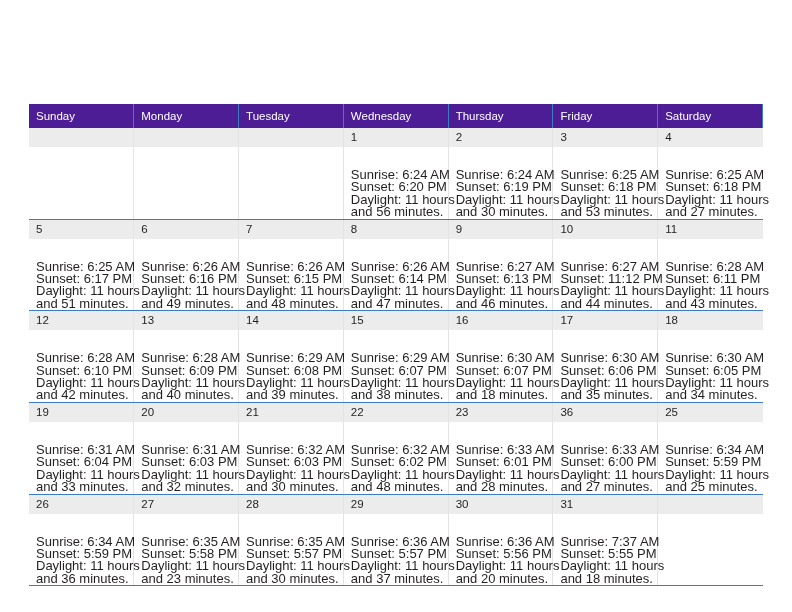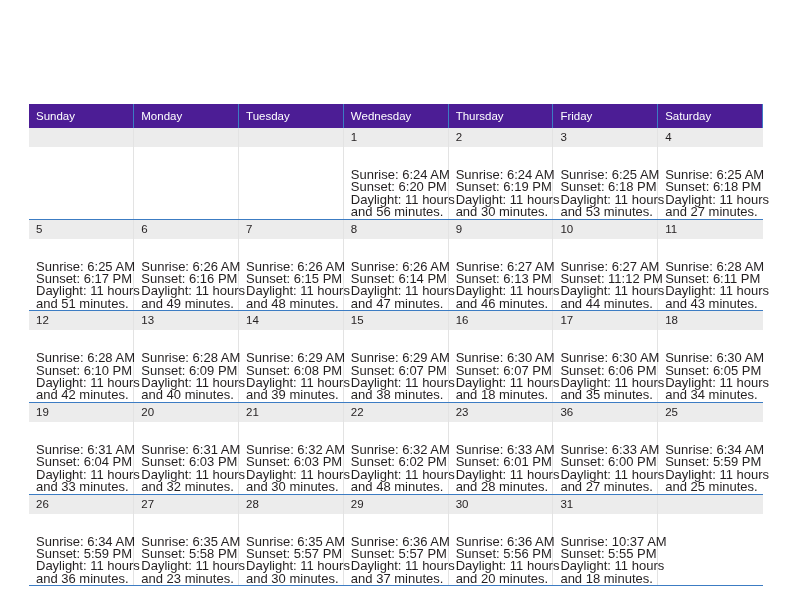--- a/index.html
+++ b/index.html
@@ -443,21 +443,21 @@
             <div class="info">
               <div>Sunrise: 6:36 AM</div>
               <div>Sunset: 5:56 PM</div>
               <div>Daylight: 11 hours</div>
               <div>and 20 minutes.</div>
             </div>
           </td>
           <td>
             <div class="daynum">31</div>
             <div class="info">
-              <div>Sunrise: 10:37 AM</div>
+              <div>Sunrise: 7:37 AM</div>
               <div>Sunset: 5:55 PM</div>
               <div>Daylight: 11 hours</div>
               <div>and 18 minutes.</div>
             </div>
           </td>
           <td>
             <div class="daynum empty"></div>
           </td>
         </tr>
       </tbody>

